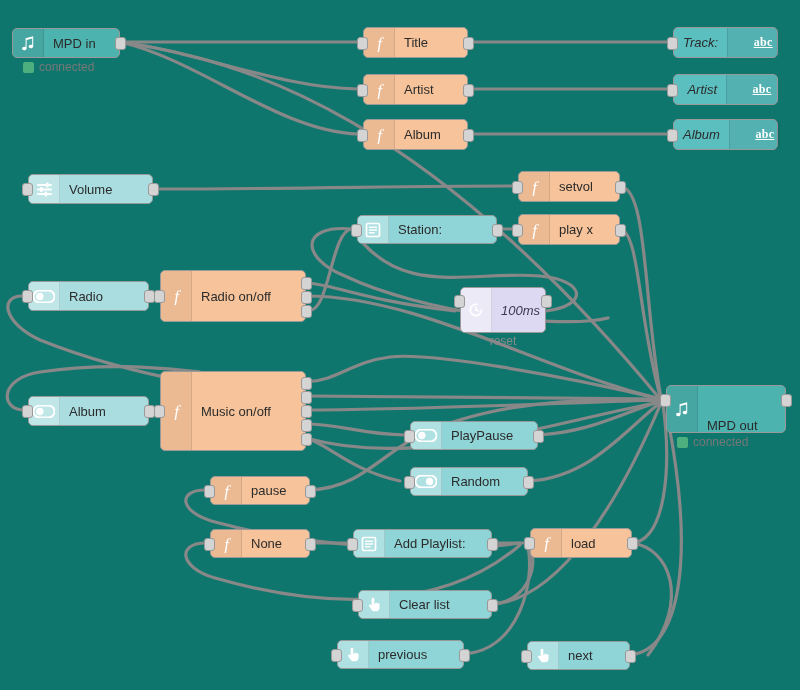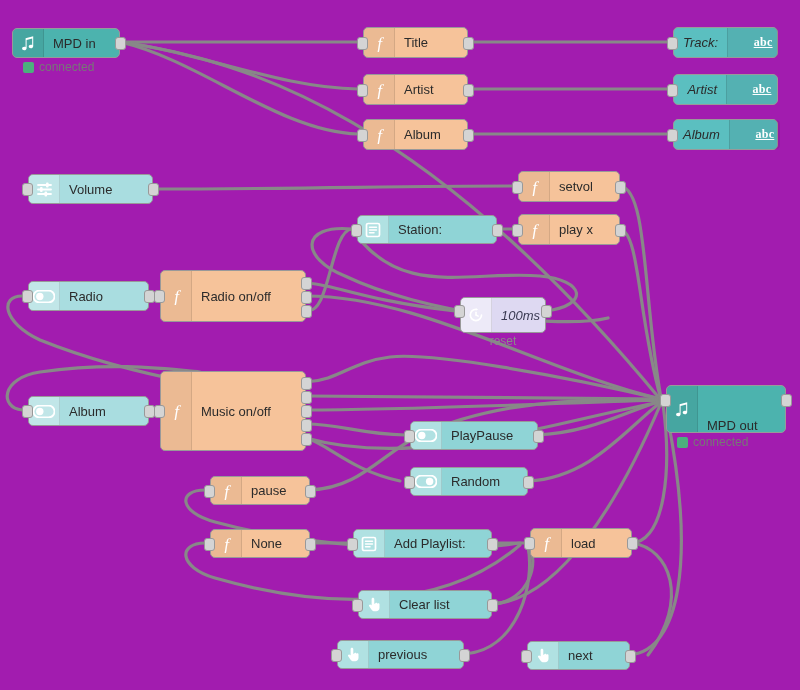--- a/index.html
+++ b/index.html
@@ -5,21 +5,21 @@
 <style>
   html,body{margin:0;padding:0;background:#fff;}
   body{
     font-family:"Liberation Sans","DejaVu Sans",sans-serif;
     -webkit-font-smoothing:antialiased;
   }
   #canvas{
     position:relative;
     width:800px;
     height:690px;
-    background:#a21caf;
+    background:#0f766e;
     overflow:hidden;
   }
   #wire-layer{
     position:absolute;
     left:0;top:0;
     width:800px;height:690px;
     pointer-events:none;
   }
   .node{
     position:absolute;
@@ -354,21 +354,21 @@
         <text x="6.5" y="14.5" text-anchor="middle" font-family="Liberation Serif, serif" font-size="17" font-style="italic" fill="#ffffff">f</text>
       </svg>
     </div>
     <div class="label">Radio on/off</div>
     <div class="port in" style="top:19px;"></div>
     <div class="port out" style="top:6px;"></div>
     <div class="port out" style="top:20px;"></div>
     <div class="port out" style="top:34px;"></div>
   </div>
 
-  <div class="node n-delay" style="left:460px;top:297px;width:86px;height:36px;">
+  <div class="node n-delay" style="left:460px;top:287px;width:86px;height:46px;">
     <div class="icon-box">
       <svg class="glyph" width="16" height="16" viewBox="0 0 16 16">
         <path d="M13.5 8 A5.6 5.6 0 1 1 8 2.4" fill="none" stroke="#ffffff" stroke-width="1.7" stroke-linecap="round"></path>
         <path d="M8 1.2 L8 3.6 L10.2 2.4 Z" fill="#ffffff"></path>
         <line x1="8" y1="8" x2="8" y2="5.2" stroke="#ffffff" stroke-width="1.5" stroke-linecap="round"></line>
         <line x1="8" y1="8" x2="10.2" y2="9.2" stroke="#ffffff" stroke-width="1.5" stroke-linecap="round"></line>
       </svg>
     </div>
     <div class="label italic">100ms</div>
     <div class="port in" style="top:7px;"></div>

